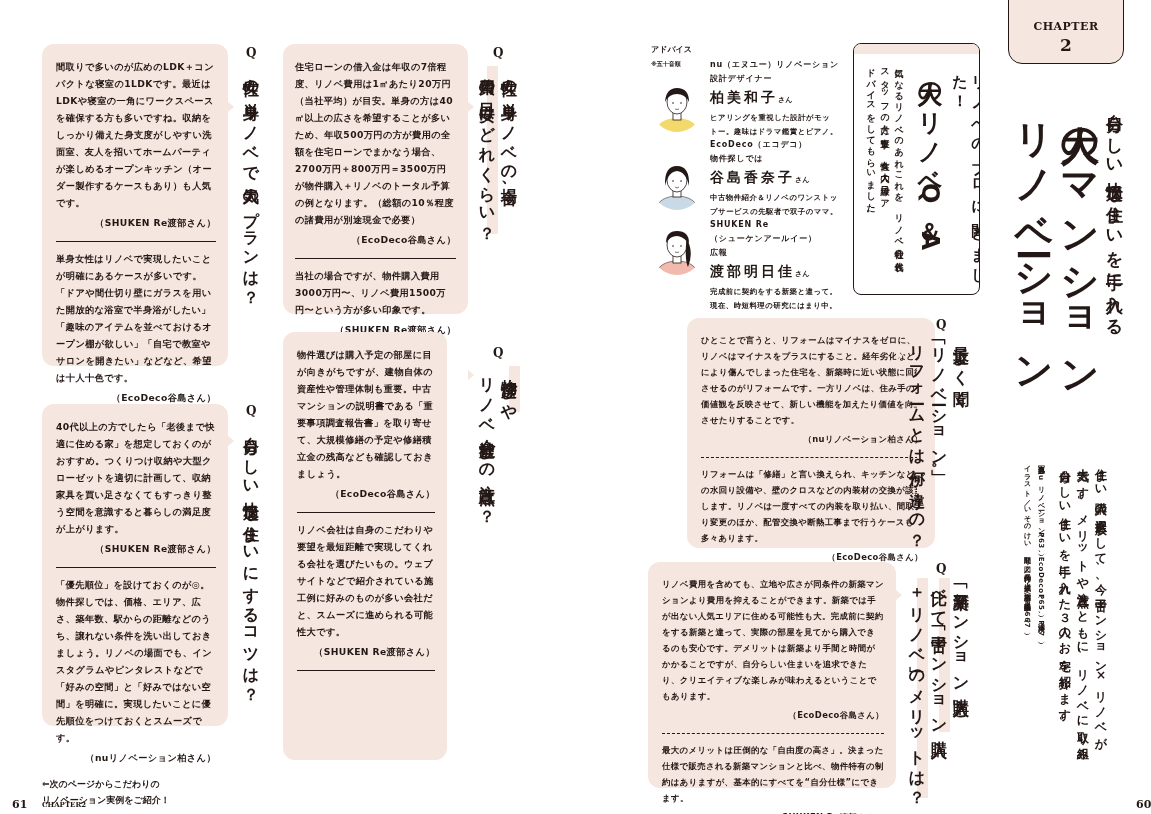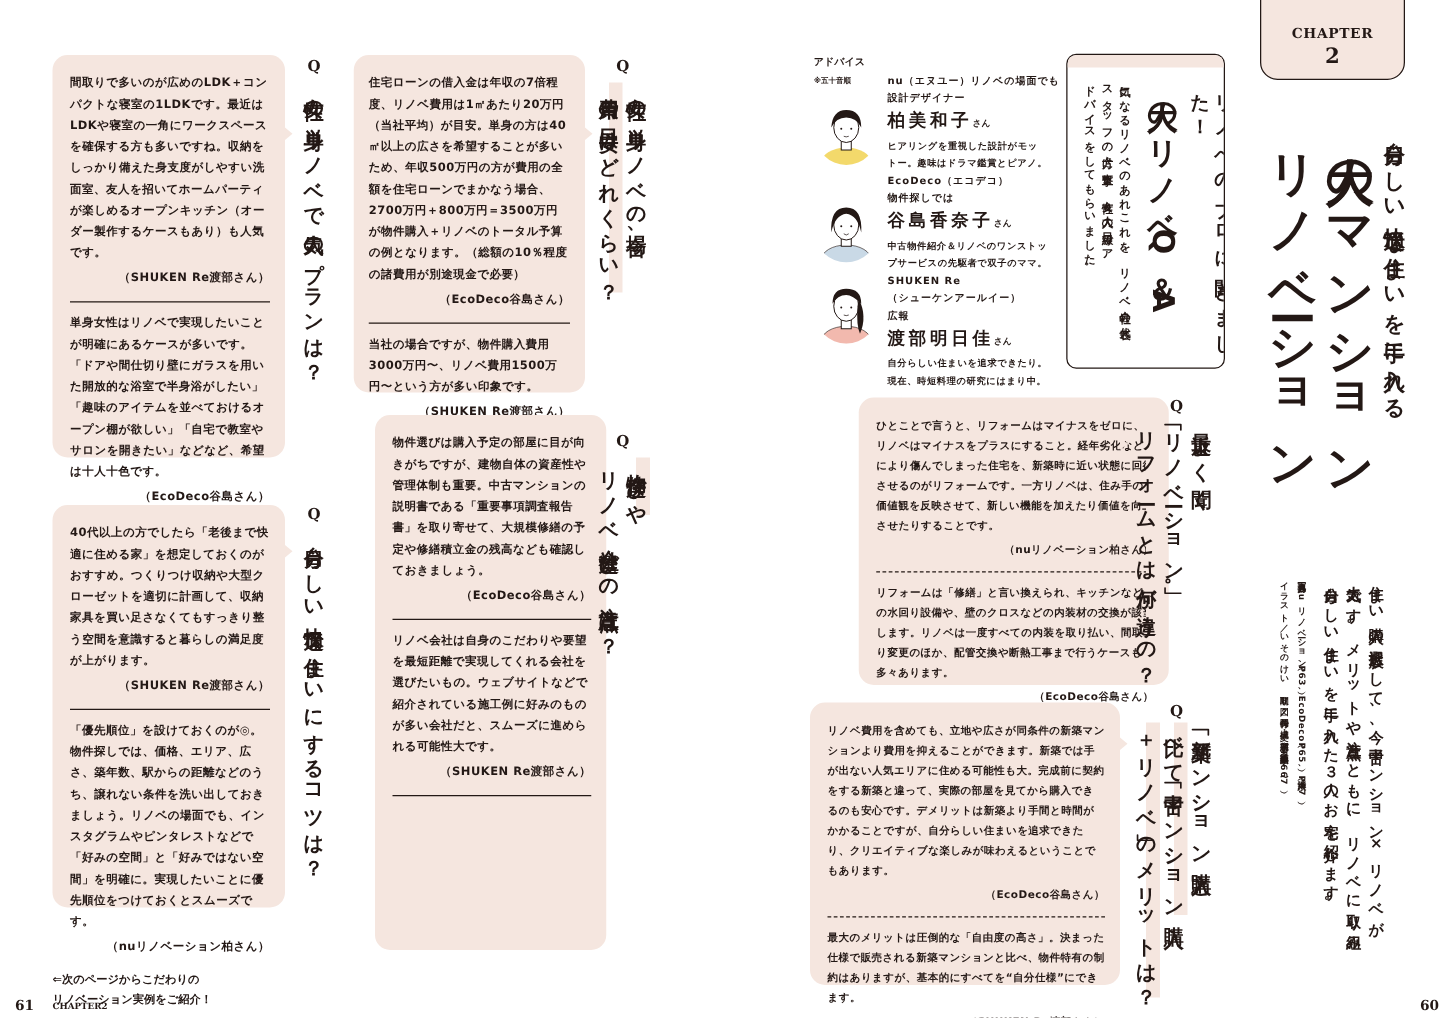--- a/index.html
+++ b/index.html
@@ -70,21 +70,21 @@
     <ellipse cx="25" cy="48" rx="20" ry="12" fill="#f3d96b"></ellipse>
     <rect x="21" y="30" width="8" height="8" fill="#fff" stroke="#231815" stroke-width="0.8"></rect>
     <ellipse cx="25" cy="20" rx="10" ry="12" fill="#fff" stroke="#231815" stroke-width="0.8"></ellipse>
     <path d="M13 20 Q14 6 25 6 Q37 6 37 20 Q33 12 25 12 Q17 12 13 20Z" fill="#231815"></path>
     <circle cx="21" cy="21" r="0.8" fill="#231815"></circle>
       <circle cx="29" cy="21" r="0.8" fill="#231815"></circle>
     <path d="M23 27 Q25 28 27 27" stroke="#231815" stroke-width="0.6" fill="none"></path>
   </svg>
 </div>
 <div class="advisor" style="left:710px; top:58px;">
-  <div class="org">nu（エヌユー）リノベの場面でも</div>
+  <div class="org">nu（エヌユー）リノベーション</div>
   <div class="org">設計デザイナー</div>
   <div class="name"><span>柏美和子</span><small>さん</small></div>
   <div class="desc">ヒアリングを重視した設計がモッ</div>
   <div class="desc">トー。趣味はドラマ鑑賞とピアノ。</div>
 </div>
 
 <div class="avatar" style="left:652px; top:160px; background:#fff;">
   <svg width="50" height="50" viewBox="0 0 50 50">
     <ellipse cx="25" cy="48" rx="20" ry="12" fill="#c9d9e6" stroke="#231815" stroke-width="0.5"></ellipse>
     <rect x="21" y="30" width="8" height="7" fill="#fff" stroke="#231815" stroke-width="0.8"></rect>
@@ -113,21 +113,21 @@
     <circle cx="21" cy="21" r="0.8" fill="#231815"></circle>
       <circle cx="29" cy="21" r="0.8" fill="#231815"></circle>
     <path d="M23 27 Q25 28 27 27" stroke="#231815" stroke-width="0.6" fill="none"></path>
   </svg>
 </div>
 <div class="advisor" style="left:710px; top:218px;">
   <div class="org">SHUKEN Re</div>
   <div class="org">（シューケンアールイー）</div>
   <div class="org">広報</div>
   <div class="name"><span>渡部明日佳</span><small>さん</small></div>
-  <div class="desc">自分らしい住まいを追求できたり。</div>
+  <div class="desc">完成前に契約をする新築と違って。</div>
   <div class="desc">現在、時短料理の研究にはまり中。</div>
 </div>
 
 <div class="box" style="left:648px; top:318px; width:248px; height:230px; font-size:8.4px; line-height:16px;margin-left:39px;">
   <p>ひとことで言うと、リフォームはマイナスをゼロに、リノベはマイナスをプラスにすること。経年劣化などにより傷んでしまった住宅を、新築時に近い状態に回復させるのがリフォームです。一方リノベは、住み手の価値観を反映させて、新しい機能を加えたり価値を向上させたりすることです。</p>
   <p class="sig">（nuリノベーション柏さん）</p>
   <div class="div"></div>
   <p>リフォームは「修繕」と言い換えられ、キッチンなどの水回り設備や、壁のクロスなどの内装材の交換が該当します。リノベは一度すべての内装を取り払い、間取り変更のほか、配管交換や断熱工事まで行うケースも多々あります。</p>
   <p class="sig">（EcoDeco谷島さん）</p>
 </div>
@@ -182,21 +182,21 @@
   <p class="sig">（EcoDeco谷島さん）</p>
   <div class="div solid"></div>
   <p>当社の場合ですが、物件購入費用3000万円〜、リノベ費用1500万円〜という方が多い印象です。</p>
   <p class="sig">（SHUKEN Re渡部さん）</p>
 </div>
 <div class="pointer" style="left:468px; top:102px;"></div>
 <div class="qmark" style="left:493px; top:46px;">Q</div>
 <div class="vq" style="left:498px; top:66px;">女性の単身リノベの場合、</div>
 <div class="vq hl" style="left:476px; top:66px;">費用の目安はどれくらい？</div>
 
-<div class="box" style="left:283px; top:332px; width:185px; height:428px;margin-left:17px;">
+<div class="box" style="left:283px; top:332px; width:164px; height:428px;">
   <p>物件選びは購入予定の部屋に目が向きがちですが、建物自体の資産性や管理体制も重要。中古マンションの説明書である「重要事項調査報告書」を取り寄せて、大規模修繕の予定や修繕積立金の残高なども確認しておきましょう。</p>
   <p class="sig">（EcoDeco谷島さん）</p>
   <div class="div solid"></div>
   <p>リノベ会社は自身のこだわりや要望を最短距離で実現してくれる会社を選びたいもの。ウェブサイトなどで紹介されている施工例に好みのものが多い会社だと、スムーズに進められる可能性大です。</p>
   <p class="sig">（SHUKEN Re渡部さん）</p>
   <div class="div solid"></div>
 
 </div>
 <div class="pointer" style="left:468px; top:370px;"></div>
 <div class="qmark" style="left:493px; top:346px;">Q</div>

